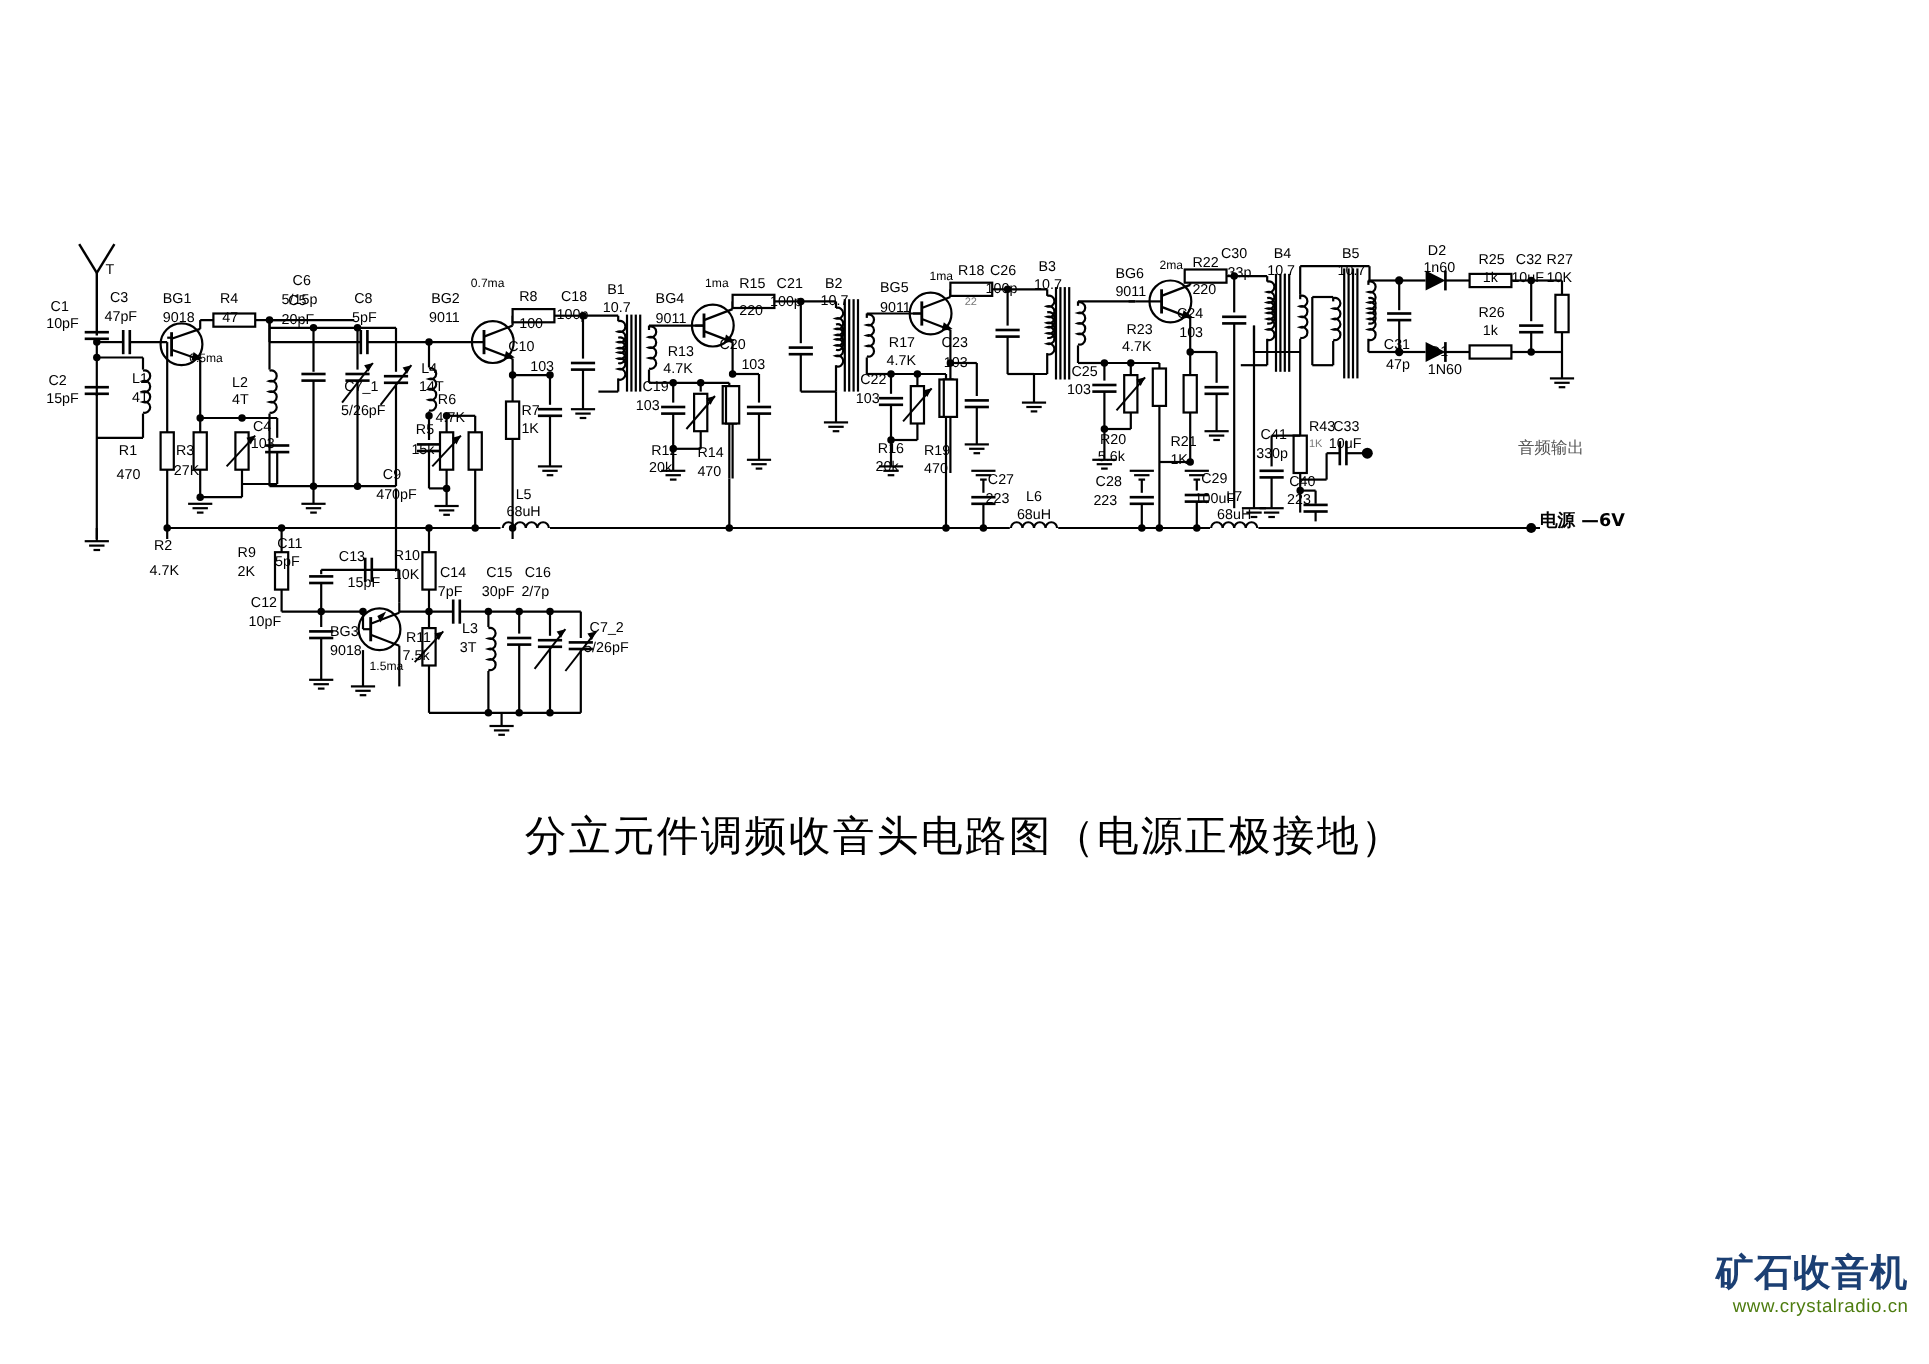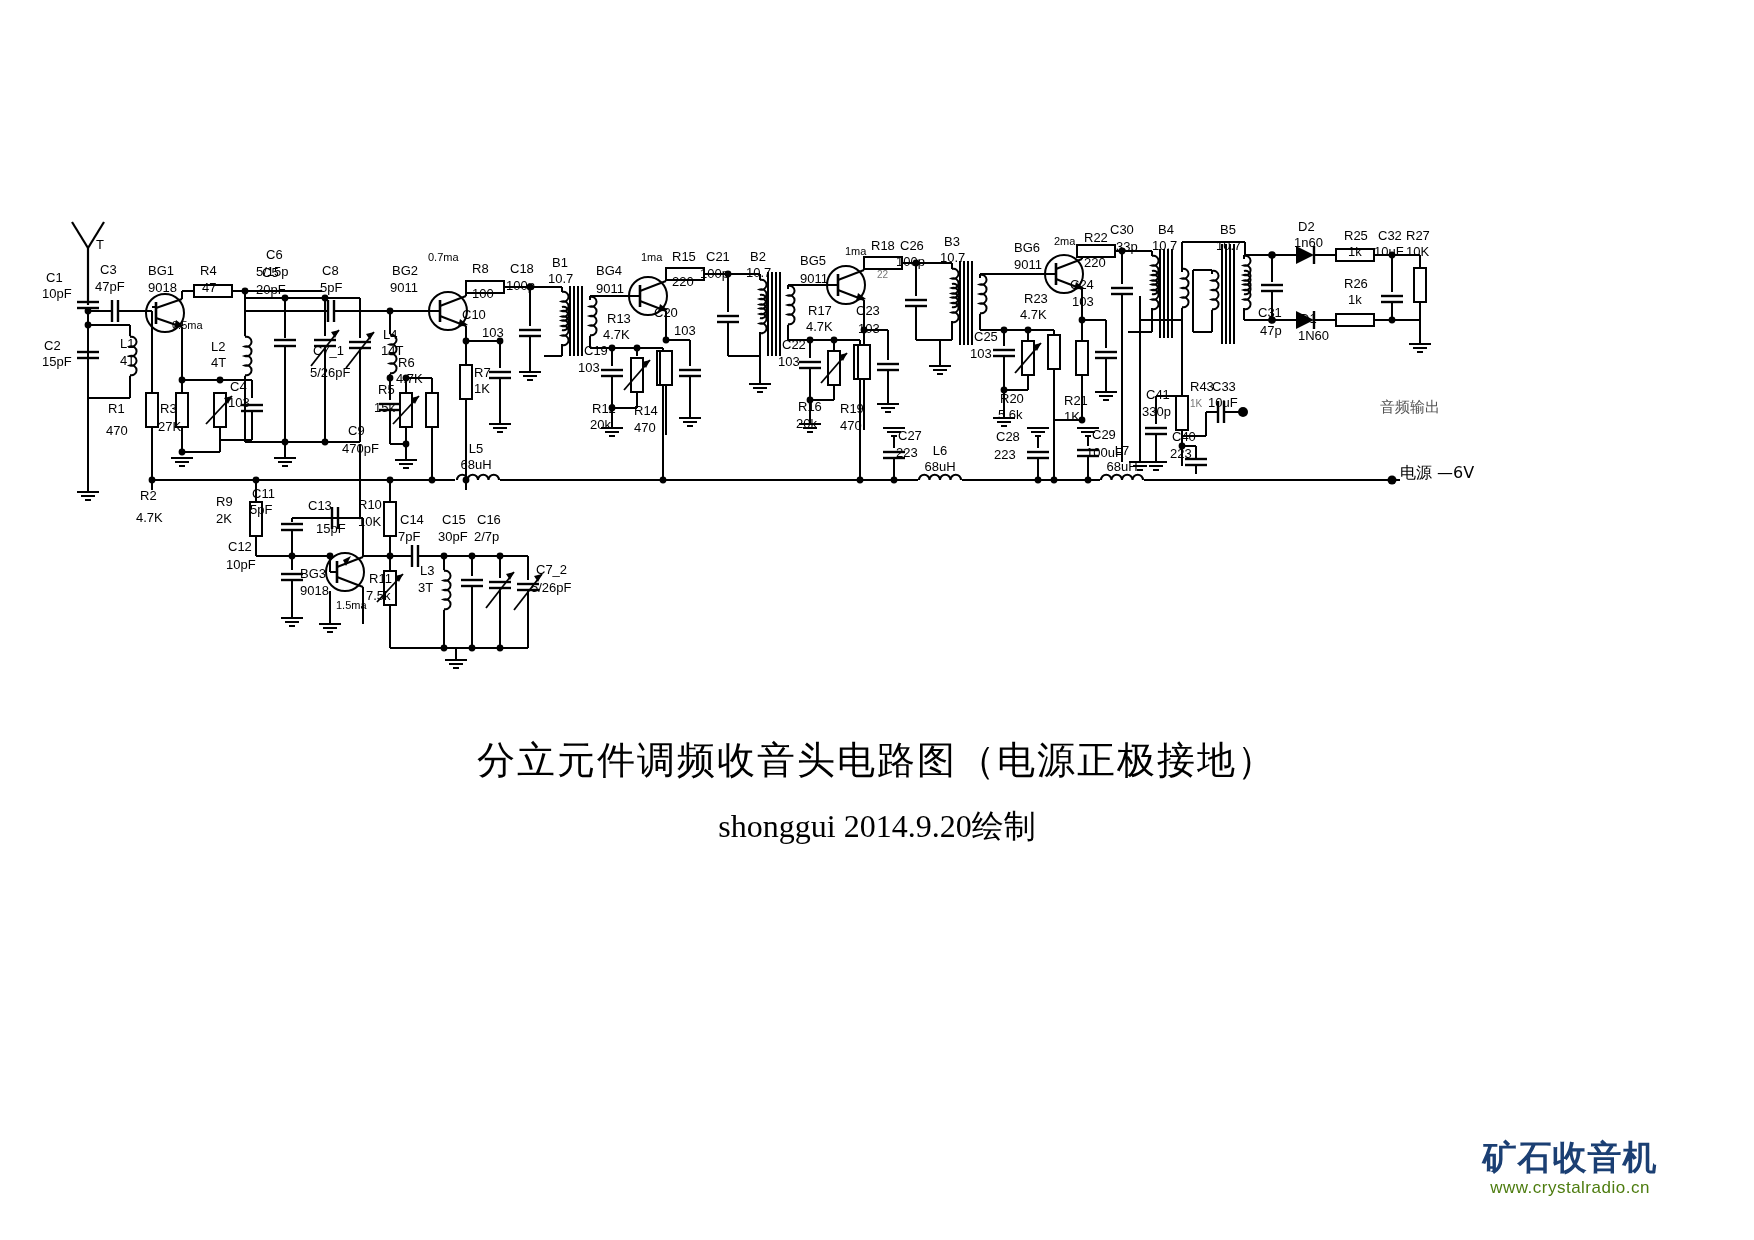--- a/index.html
+++ b/index.html
@@ -8,29 +8,29 @@
   #sheet{position:absolute;left:0;top:0;width:1754px;height:1240px;}
   svg{position:absolute;left:0;top:0;}
   .lbl{font-family:"Liberation Sans", sans-serif;font-size:13px;fill:#000;
        dominant-baseline:middle;}
   .lbl.sm{font-size:11px;}
   .lbl.xs{font-size:10px;fill:#777;}
   .title-cn{position:absolute;left:0;width:1754px;text-align:center;
             font-family:"DejaVu Sans", sans-serif;color:#000;}
   #title-main{top:735px;font-size:38px;letter-spacing:2px;}
   #title-sub{top:805px;font-size:32px;font-family:"Liberation Serif", serif;}
-  #logo{position:absolute;left:1405px;top:1140px;width:330px;text-align:center;}
+  #logo{position:absolute;left:1405px;top:1140px;width:330px;text-align:right;}
   #logo-mark{font-family:"DejaVu Sans", sans-serif;font-size:34px;
              font-weight:bold;color:#1b3f73;letter-spacing:1px;line-height:1;}
   #logo-url{font-family:"Liberation Sans", sans-serif;font-size:17px;
             color:#4d7c0f;letter-spacing:0.5px;margin-top:4px;}
   #audio-out-label{position:absolute;left:1380px;top:398px;font-size:15px;
      font-family:Liberation Mono, monospace;color:#555;}
   #power-label{position:absolute;left:1400px;top:463px;font-size:16px;
-     font-family:"DejaVu Sans", sans-serif;color:#000;}
+     font-family:"DejaVu Sans", sans-serif;color:#000;font-weight:bold;}
 </style>
 </head>
 <body>
 
 <div id="sheet">
 
 <svg width="1754" height="1240" viewBox="0 0 1754 1240">
   <defs>
     <g id="gnd">
       <line x1="-11" y1="0" x2="11" y2="0" stroke="#000" stroke-width="2"></line>
@@ -953,21 +953,20 @@
   <circle cx="444" cy="648" r="3.4" fill="#000"></circle>
   <circle cx="472" cy="648" r="3.4" fill="#000"></circle>
   <circle cx="500" cy="648" r="3.4" fill="#000"></circle>
   <line x1="456" y1="648" x2="456" y2="660" stroke="#000" stroke-width="2"></line>
   <use href="#gnd" x="456" y="660"></use>
 
   <line x1="360" y1="518" x2="360" y2="480" stroke="#000" stroke-width="2"></line>
 </svg>
 
 <div class="title-cn" id="title-main">分立元件调频收音头电路图（电源正极接地）</div>
-<div class="title-cn" id="title-sub">shonggui  2014.9.20绘制</div>
 
 <div id="audio-out-label">音频输出</div>
 <div id="power-label">电源 —6V</div>
 
 <div id="logo">
   <div id="logo-mark">矿石收音机</div>
   <div id="logo-url">www.crystalradio.cn</div>
 </div>
 
 </div>

